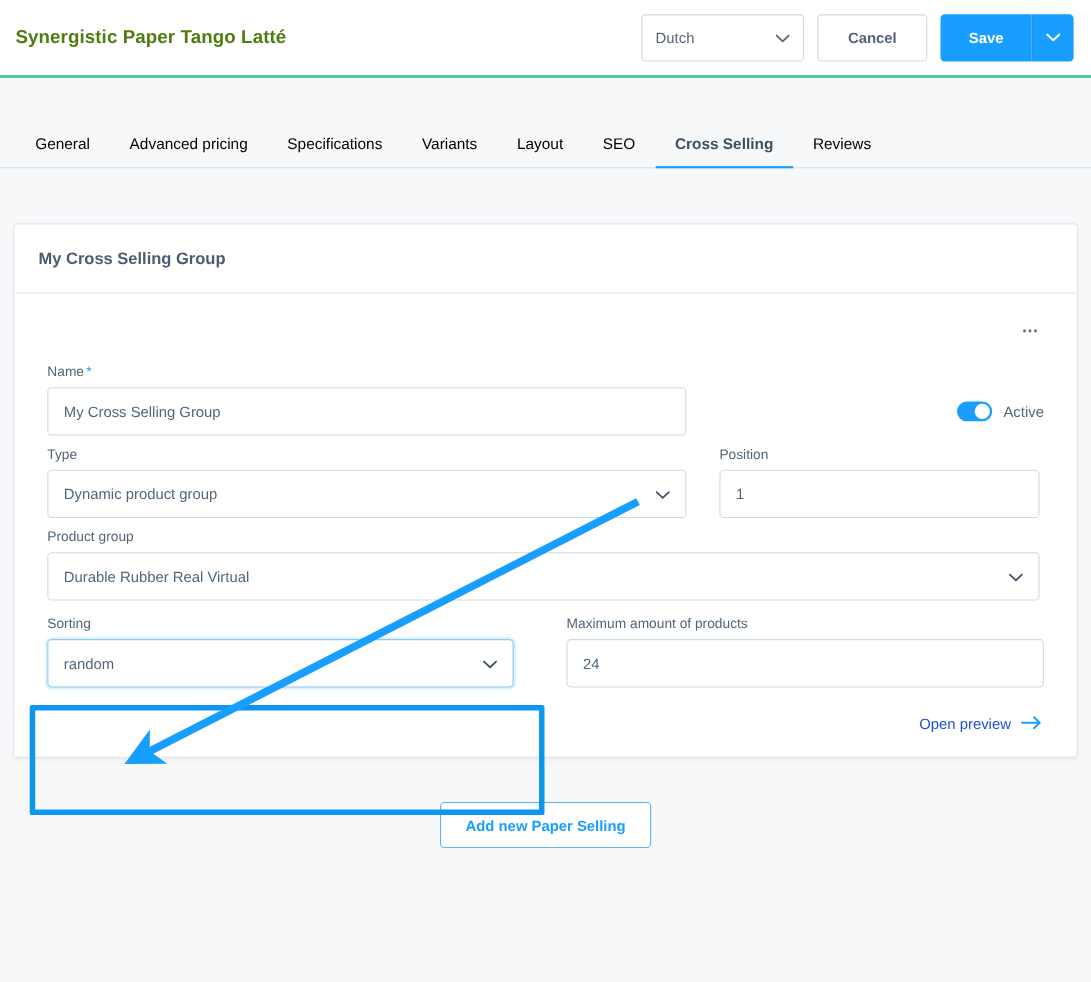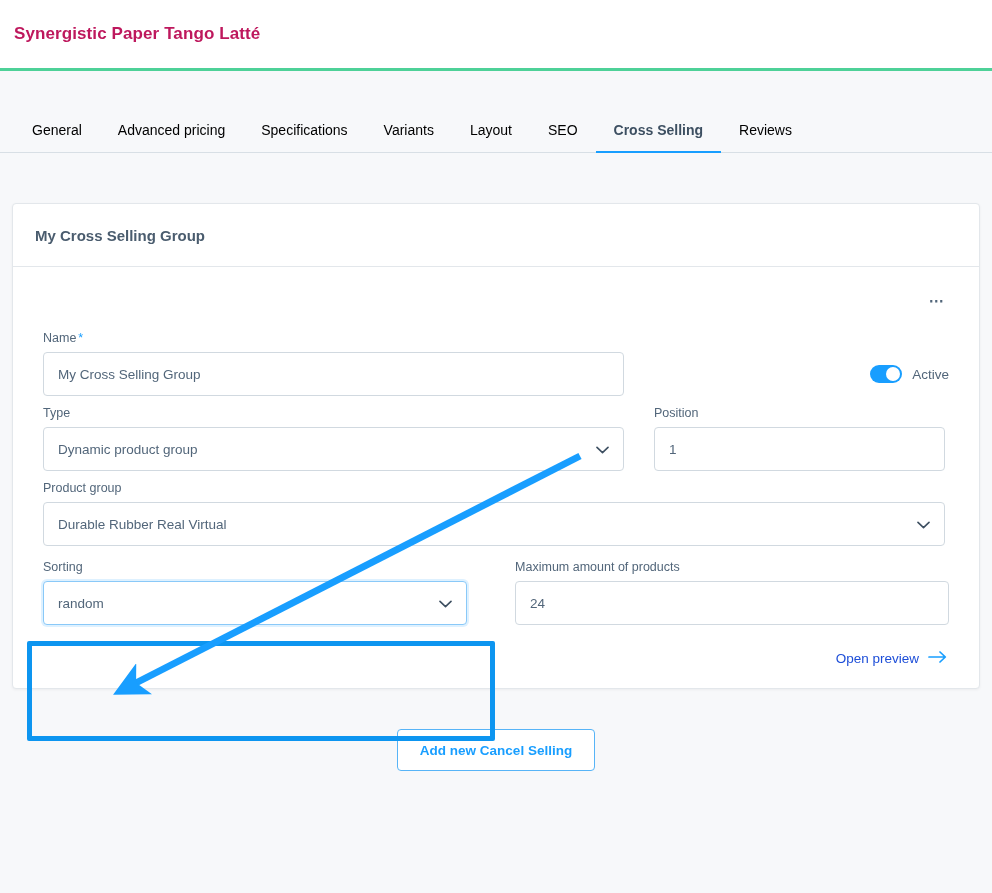--- a/index.html
+++ b/index.html
@@ -19,21 +19,21 @@
     position: relative;
     height: 68px;
     background: #ffffff;
     display: flex;
     align-items: center;
     padding: 0 16px 0 14px;
   }
   .page-title {
     font-size: 17px;
     font-weight: bold;
-    color: #be185d;
+    color: #4d7c0f;
     letter-spacing: .1px;
     white-space: nowrap;
   }
   .topbar-actions {
     margin-left: auto;
     display: flex;
     align-items: center;
     gap: 12px;
   }
   .lang-select {
@@ -246,20 +246,45 @@
     border: 5px solid #0d95f0;
     border-radius: 2px;
   }
 </style>
 </head>
 <body>
 
 <div class="topbar">
   <div class="page-title">Synergistic Paper Tango Latté</div>
 
+  <div class="topbar-actions">
+
+    <div class="lang-select">
+      <span>Dutch</span>
+      <span class="chev">
+        <svg width="13" height="8" viewBox="0 0 13 8" fill="none" aria-hidden="true">
+          <path d="M1 1.4L6.5 6.6L12 1.4" stroke="#52667a" stroke-width="1.6" stroke-linecap="round" stroke-linejoin="round"></path>
+        </svg>
+      </span>
+    </div>
+
+    <div class="btn btn-cancel">Cancel</div>
+
+    <div class="save-group">
+      <div class="btn btn-save">Save</div>
+      <div class="btn-save-caret">
+        <span>
+          <svg width="13" height="8" viewBox="0 0 13 8" fill="none" aria-hidden="true">
+            <path d="M1 1.4L6.5 6.6L12 1.4" stroke="#ffffff" stroke-width="1.7" stroke-linecap="round" stroke-linejoin="round"></path>
+          </svg>
+        </span>
+      </div>
+    </div>
+
+  </div>
 </div>
 <div class="green-rule"></div>
 
 <div class="tabs">
   <div class="tab">General</div>
   <div class="tab">Advanced pricing</div>
   <div class="tab">Specifications</div>
   <div class="tab">Variants</div>
   <div class="tab">Layout</div>
   <div class="tab">SEO</div>
@@ -354,21 +379,21 @@
               <path d="M1 6H17M12 1L17.3 6L12 11" stroke="#189eff" stroke-width="1.7" stroke-linecap="round" stroke-linejoin="round"></path>
             </svg>
           </span>
         </div>
       </div>
 
     </div>
   </div>
 
   <div class="add-row">
-    <div class="btn-add">Add new Cancel Selling</div>
+    <div class="btn-add">Add new Paper Selling</div>
   </div>
 
 </div>
 
 <div class="overlay">
   <div class="hl-rect"></div>
   <svg width="992" height="893" style="position:absolute;left:0;top:0;">
     <defs>
       <marker id="ah" markerWidth="5" markerHeight="5" refX="2.6" refY="2.5" orient="auto">
         <path d="M0,0 L5,2.5 L0,5 L1.3,2.5 Z" fill="#189eff"></path>

